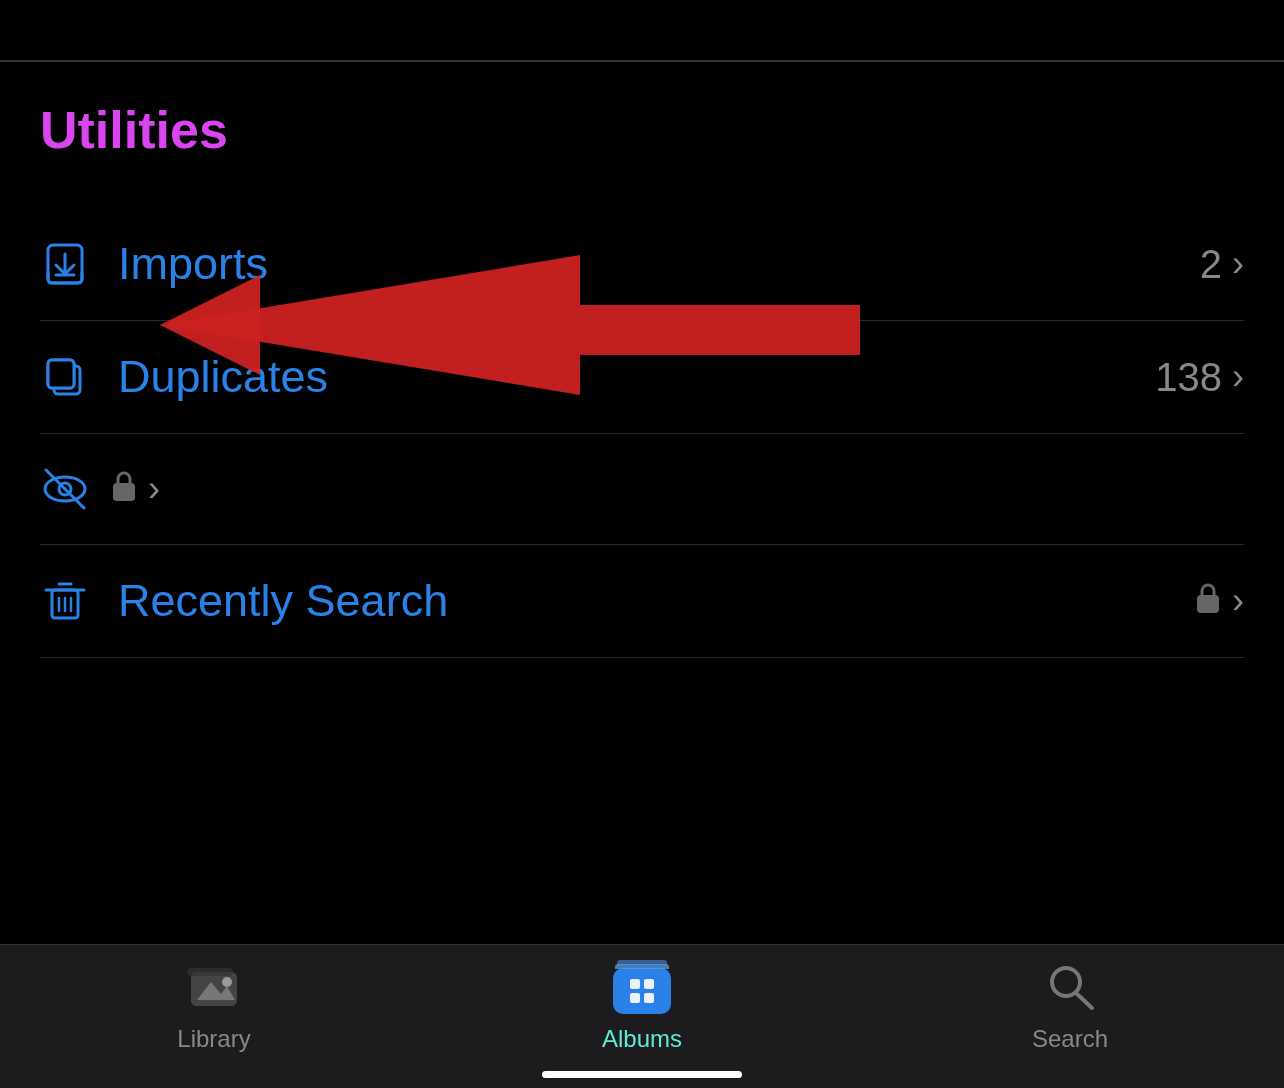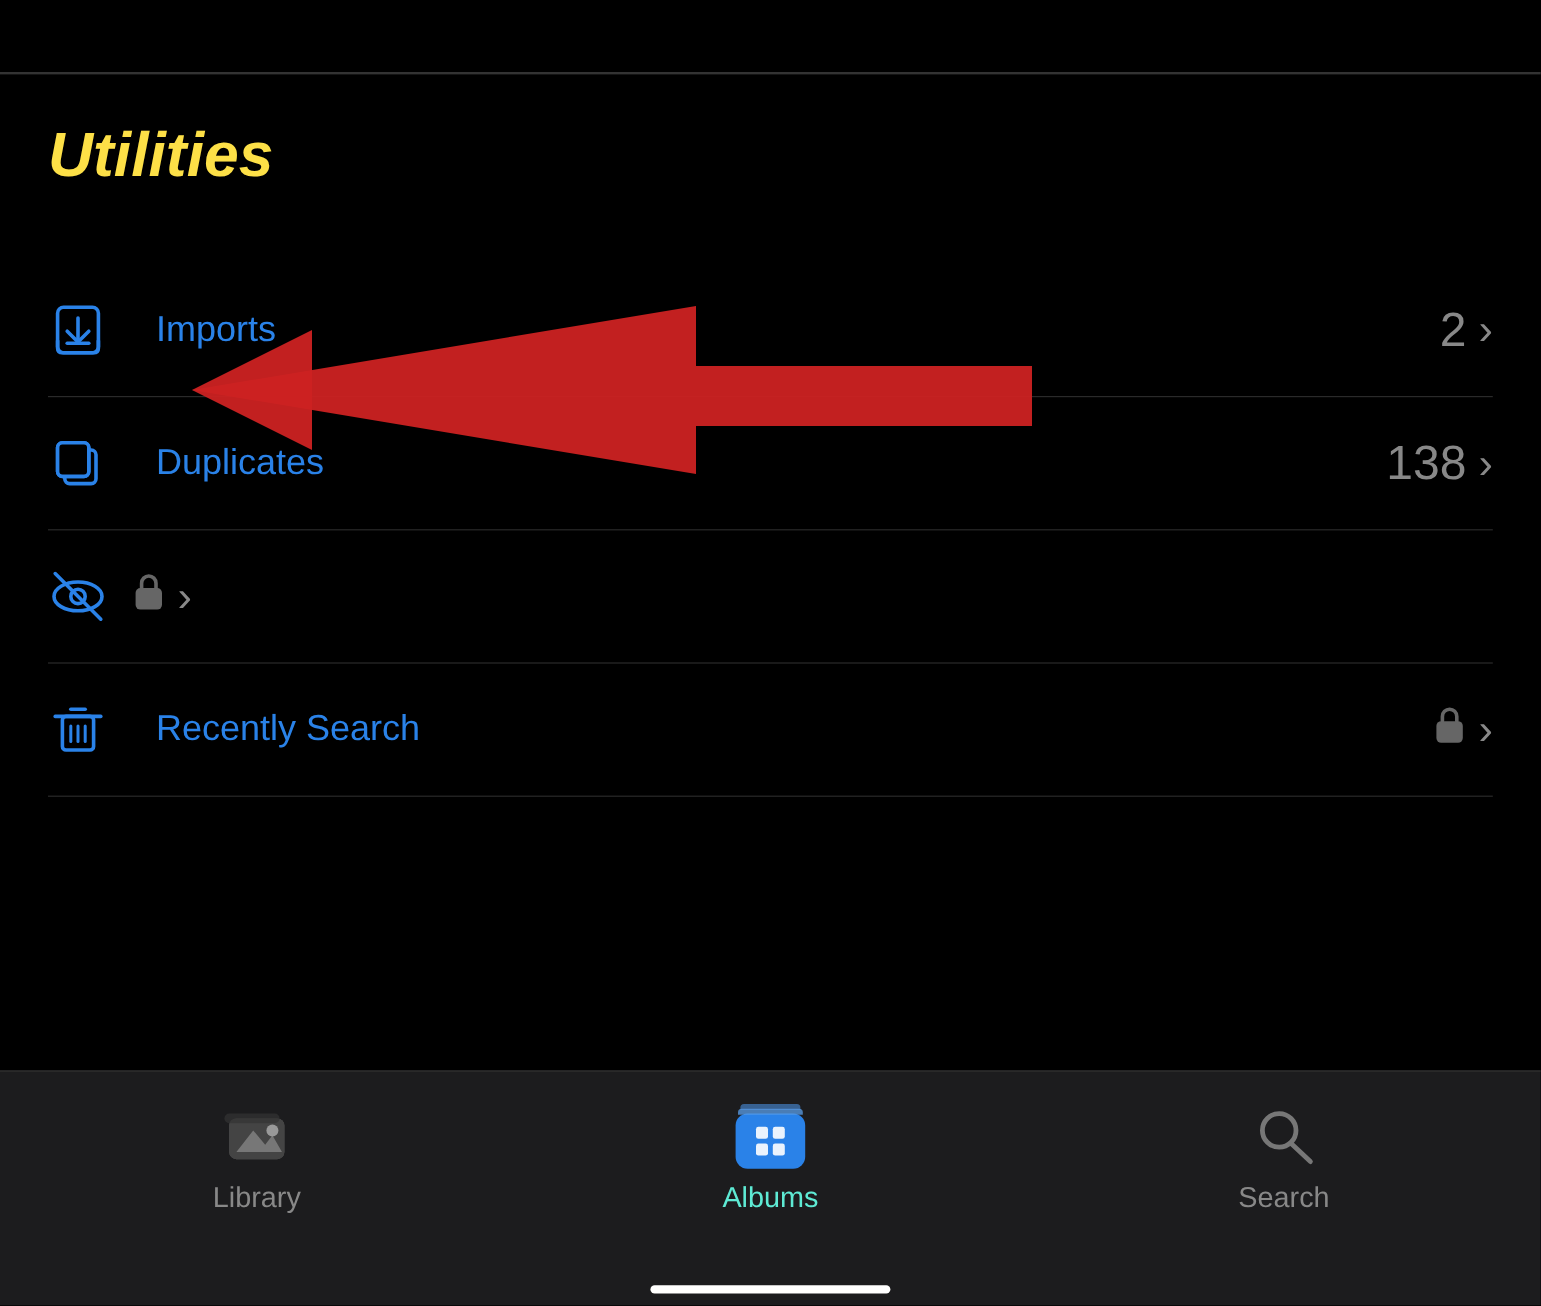--- a/index.html
+++ b/index.html
@@ -22,24 +22,23 @@
       top: 60px;
     }
 
     .main-content {
       padding: 80px 40px 0 40px;
     }
 
     .section-title {
       font-size: 52px;
       font-weight: 800;
-      color: #fde047;
-      margin-bottom: 60px;
+      color: #d946ef;
+      margin-bottom: 48px;
       padding-top: 20px;
-      font-style: italic;
     }
 
     .list-item {
       display: flex;
       align-items: center;
       padding: 30px 0;
       border-bottom: 1px solid #2a2a2a;
       cursor: pointer;
       position: relative;
     }
@@ -56,24 +55,24 @@
       align-items: center;
       justify-content: flex-start;
     }
 
     .item-icon svg {
       width: 50px;
       height: 50px;
     }
 
     .item-label {
-      font-size: 30px;
+      font-size: 45px;
       color: #2a82e8;
       flex: 1;
-      margin-left: 20px;
+      margin-left: 8px;
     }
 
     .item-right {
       display: flex;
       align-items: center;
       gap: 10px;
       color: #888;
       font-size: 40px;
     }
 
@@ -99,26 +98,26 @@
       pointer-events: none;
       z-index: 10;
     }
 
     
     .tab-bar {
       position: absolute;
       bottom: 0;
       left: 0;
       right: 0;
-      height: 196px;
+      height: 144px;
       background: #1c1c1e;
       border-top: 1px solid #333;
       display: flex;
       align-items: flex-start;
-      padding-top: 16px;
+      padding-top: 4px;
     }
 
     .tab-item {
       flex: 1;
       display: flex;
       flex-direction: column;
       align-items: center;
       gap: 8px;
       cursor: pointer;
       padding-top: 8px;

